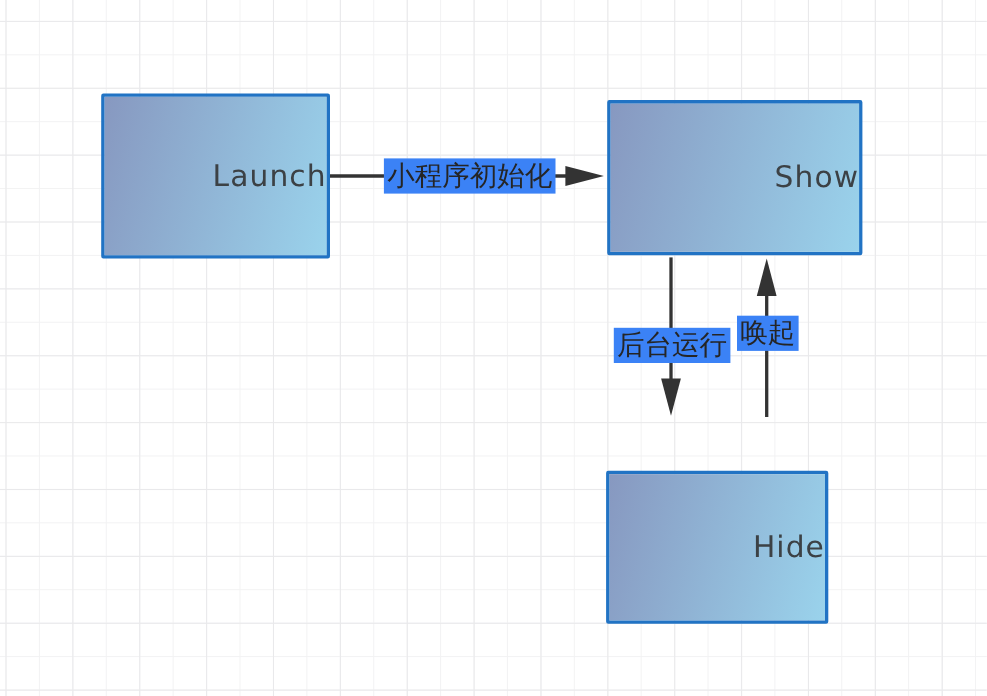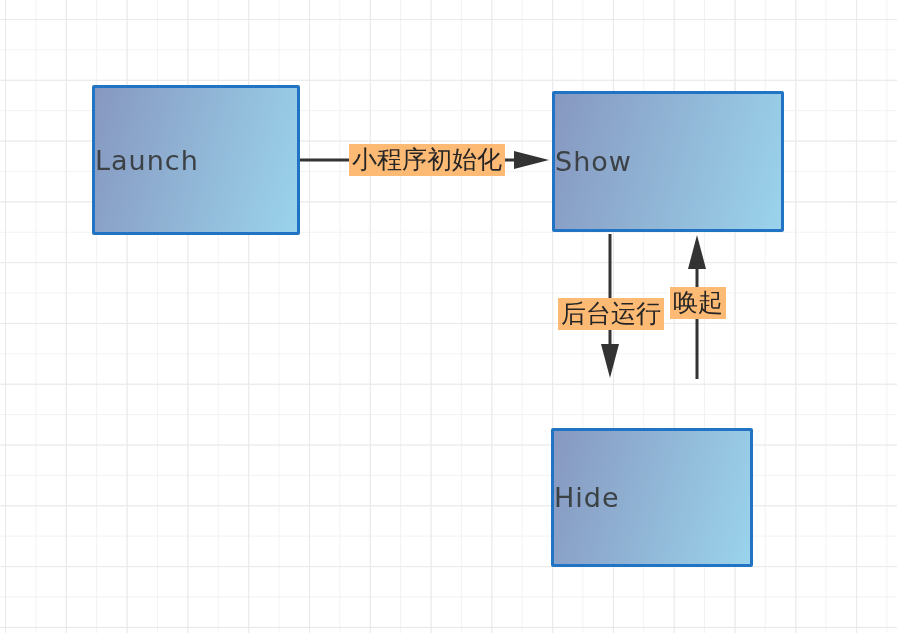--- a/index.html
+++ b/index.html
@@ -24,40 +24,40 @@
   }
 
   .node {
     position: absolute;
     box-sizing: border-box;
     border: 3px solid #2173c4;
     border-radius: 2px;
     background: linear-gradient(105deg, #8798c0 0%, #9ad3ec 100%);
     display: flex;
     align-items: center;
-    justify-content: flex-start;
+    justify-content: flex-end;
     font-size: 27px;
     letter-spacing: 1px;
     color: #3c4145;
   }
   #node-launch { left: 92px;  top: 85px;  width: 208px; height: 150px; }
   #node-show   { left: 552px; top: 91px;  width: 232px; height: 141px; }
   #node-hide   { left: 551px; top: 380px; width: 202px; height: 139px; margin-top: 48px; }
 
   .connector-layer {
     position: absolute;
     left: 0; top: 0;
     width: 897px; height: 633px;
     pointer-events: none;
   }
 
   .edge-label {
     position: absolute;
     transform: translate(-50%, -50%);
-    background: #fdba74;
+    background: #3b82f6;
     color: #252525;
     font-size: 25px;
     line-height: 1.2;
     padding: 1px 3px;
     white-space: nowrap;
   }
   #edge-label-init { left: 427px; top: 160px; }
   #edge-label-background { left: 611px; top: 314px; }
   #edge-label-wake { left: 698px; top: 303px; text-align: right; }
 </style>

